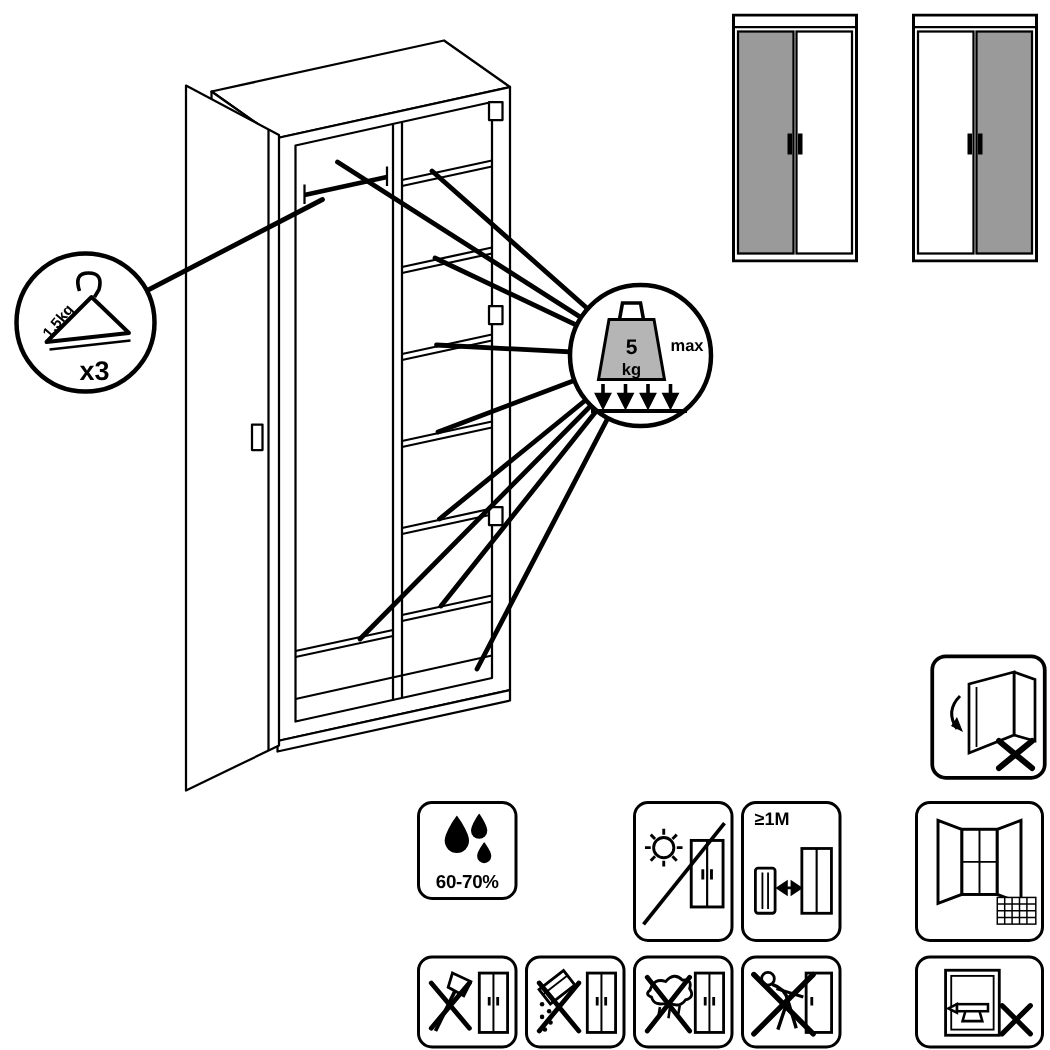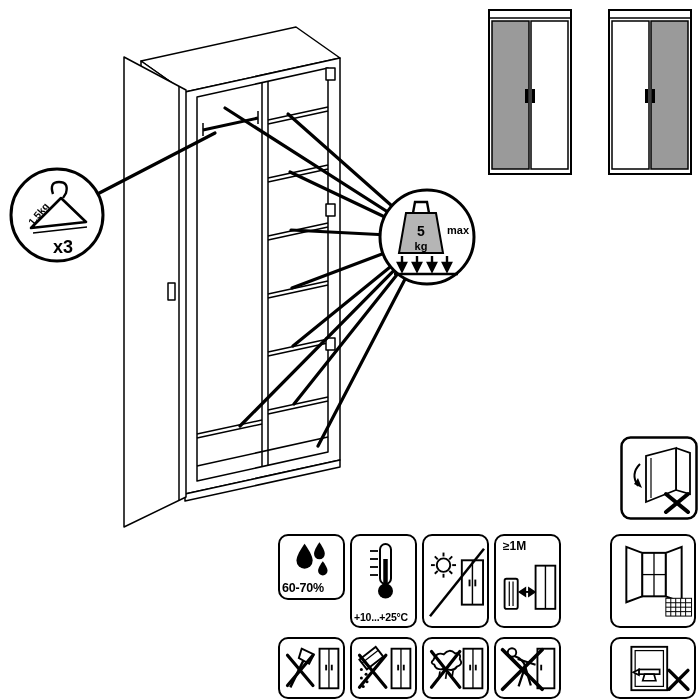--- a/index.html
+++ b/index.html
@@ -1,21 +1,21 @@
 <!DOCTYPE html>
 <html><head>
 <meta charset="utf-8">
 <style>
   html,body{margin:0;padding:0}
   body{width:700px;height:700px;background:#fff;color:#000;font-family:"Liberation Sans",sans-serif}
   .stage{position:relative;width:700px;height:700px;background:#fff;overflow:hidden}
   .abs{position:absolute}
   svg text{font-family:"Liberation Sans",sans-serif}
   .icon-box{position:absolute;background:#fff;border:2.5px solid #000;border-radius:10px;
-            display:flex;flex-direction:column;align-items:flex-start;justify-content:space-between;
+            display:flex;flex-direction:column;align-items:center;justify-content:space-between;
             padding:5px 2px 4px;box-sizing:border-box}
   .icon-label{font-weight:bold;font-size:12.5px;letter-spacing:-0.2px;white-space:nowrap;line-height:1}
   .corner-label{position:absolute;top:4px;left:7px;font-weight:bold;font-size:12px;line-height:1}
 </style>
 </head>
 <body>
 
 <div class="stage">
 
   <svg class="abs" style="left:0;top:0" width="700" height="700" viewBox="0 0 700 700">
@@ -143,34 +143,20 @@
 
   <div class="icon-box" style="left:278px;top:534px;width:67px;height:66px">
     <svg width="60" height="60" viewBox="0 0 60 60">
       <path d="M19,4 C19,4 7,20 7,29 a12,12 0 0 0 24 0 C31,20 19,4 19,4 Z" fill="#000"></path>
       <path d="M41,2 C41,2 33,13 33,19 a8,8 0 0 0 16 0 C49,13 41,2 41,2 Z" fill="#000"></path>
       <path d="M46,30 C46,30 39,39 39,44 a7,7 0 0 0 14 0 C53,39 46,30 46,30 Z" fill="#000"></path>
     </svg>
     <div class="icon-label">60-70%</div>
   </div>
 
-  <div class="icon-box" style="left:350px;top:534px;width:67px;height:94px">
-    <svg width="60" height="60" viewBox="0 0 60 60">
-      <rect x="26" y="3" width="11" height="40" rx="5.5" fill="#fff" stroke="#000" stroke-width="2"></rect>
-      <line x1="31.5" y1="18" x2="31.5" y2="42" stroke="#000" stroke-width="4.5"></line>
-      <circle cx="31.5" cy="50" r="7.5" fill="#000"></circle>
-      <g stroke="#000" stroke-width="1.8">
-        <line x1="16" y1="10" x2="24" y2="10"></line>
-        <line x1="16" y1="18" x2="24" y2="18"></line>
-        <line x1="16" y1="26" x2="24" y2="26"></line>
-        <line x1="16" y1="34" x2="24" y2="34"></line>
-      </g>
-    </svg>
-    <div class="icon-label" style="font-size:10.5px">+10...+25°C</div>
-  </div>
 
   <div class="icon-box" style="left:422px;top:534px;width:67px;height:94px">
     <svg width="62" height="84" viewBox="0 0 62 84">
       <g stroke="#000" stroke-width="2" fill="none">
         <circle cx="17" cy="25" r="7"></circle>
         <line x1="17" y1="12" x2="17" y2="16"></line>
           <line x1="17" y1="34" x2="17" y2="38"></line>
         <line x1="4" y1="25" x2="8" y2="25"></line>
           <line x1="26" y1="25" x2="30" y2="25"></line>
         <line x1="8" y1="16" x2="11" y2="19"></line>

